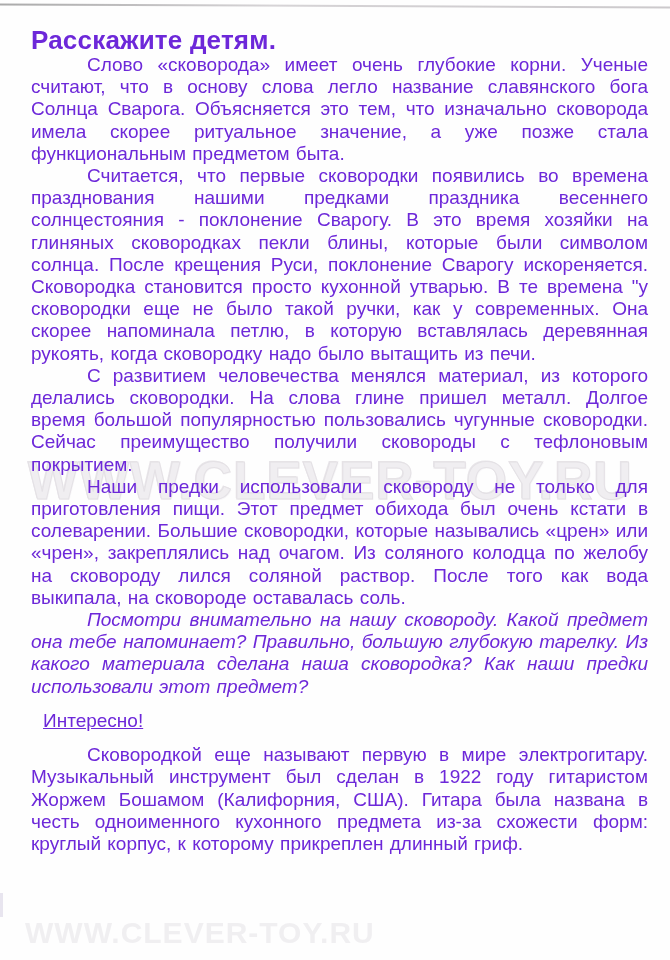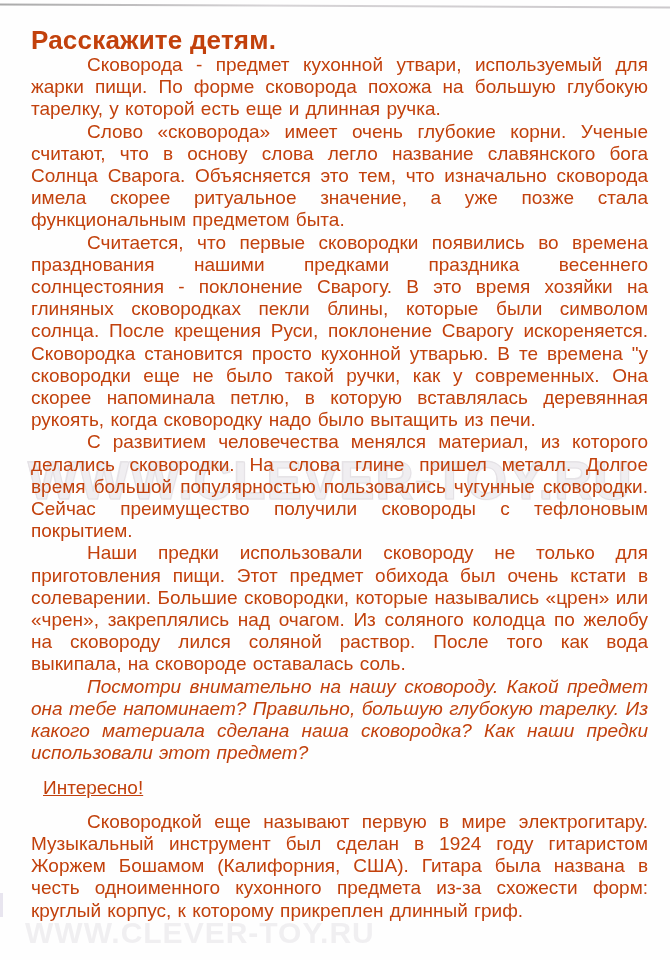--- a/index.html
+++ b/index.html
@@ -54,21 +54,21 @@
     top: 916px;
     left: 25px;
     font-size: 30px;
     letter-spacing: 1px;
     color: rgba(210, 204, 212, 0.30);
   }
   .content {
     position: relative;
     z-index: 2;
     padding: 26px 22px 0 31px;
-    color: #c2410c;
+    color: #6d28d9;
   }
   .title {
     font-size: 26px;
     font-weight: 700;
     line-height: 28px;
     margin: 0;
     letter-spacing: 0.2px;
   }
   .para {
     font-size: 19px;
@@ -97,30 +97,29 @@
   <div class="scan-sliver"></div>
 
   <div class="watermark wm-mid">WWW.CLEVER-TOY.RU</div>
 
   <div class="watermark wm-bottom">WWW.CLEVER-TOY.RU</div>
 
   <div class="content">
 
     <h1 class="title">Расскажите детям.</h1>
 
-    <p class="para">Сковорода - предмет кухонной утвари, используемый для жарки пищи. По форме сковорода похожа на большую глубокую тарелку, у которой есть еще и длинная ручка.</p>
 
     <p class="para">Слово «сковорода» имеет очень глубокие корни. Ученые считают, что в основу слова легло название славянского бога Солнца Сварога. Объясняется это тем, что изначально сковорода имела скорее ритуальное значение, а уже позже стала функциональным предметом быта.</p>
 
     <p class="para">Считается, что первые сковородки появились во времена празднования нашими предками праздника весеннего солнцестояния - поклонение Сварогу. В это время хозяйки на глиняных сковородках пекли блины, которые были символом солнца. После крещения Руси, поклонение Сварогу искореняется. Сковородка становится просто кухонной утварью. В те времена "у сковородки еще не было такой ручки, как у современных. Она скорее напоминала петлю, в которую вставлялась деревянная рукоять, когда сковородку надо было вытащить из печи.</p>
 
     <p class="para">С развитием человечества менялся материал, из которого делались сковородки. На слова глине пришел металл. Долгое время большой популярностью пользовались чугунные сковородки. Сейчас преимущество получили сковороды с тефлоновым покрытием.</p>
 
     <p class="para">Наши предки использовали сковороду не только для приготовления пищи. Этот предмет обихода был очень кстати в солеварении. Большие сковородки, которые назывались «црен» или «чрен», закреплялись над очагом. Из соляного колодца по желобу на сковороду лился соляной раствор. После того как вода выкипала, на сковороде оставалась соль.</p>
 
     <p class="para italic">Посмотри внимательно на нашу сковороду. Какой предмет она тебе напоминает? Правильно, большую глубокую тарелку. Из какого материала сделана наша сковородка? Как наши предки использовали этот предмет?</p>
 
     <div class="interesting">Интересно!</div>
 
-    <p class="para">Сковородкой еще называют первую в мире электрогитару. Музыкальный инструмент был сделан в 1924 году гитаристом Жоржем Бошамом (Калифорния, США). Гитара была названа в честь одноименного кухонного предмета из-за схожести форм: круглый корпус, к которому прикреплен длинный гриф.</p>
+    <p class="para">Сковородкой еще называют первую в мире электрогитару. Музыкальный инструмент был сделан в 1922 году гитаристом Жоржем Бошамом (Калифорния, США). Гитара была названа в честь одноименного кухонного предмета из-за схожести форм: круглый корпус, к которому прикреплен длинный гриф.</p>
 
   </div>
 </div>
 
 </body></html>

